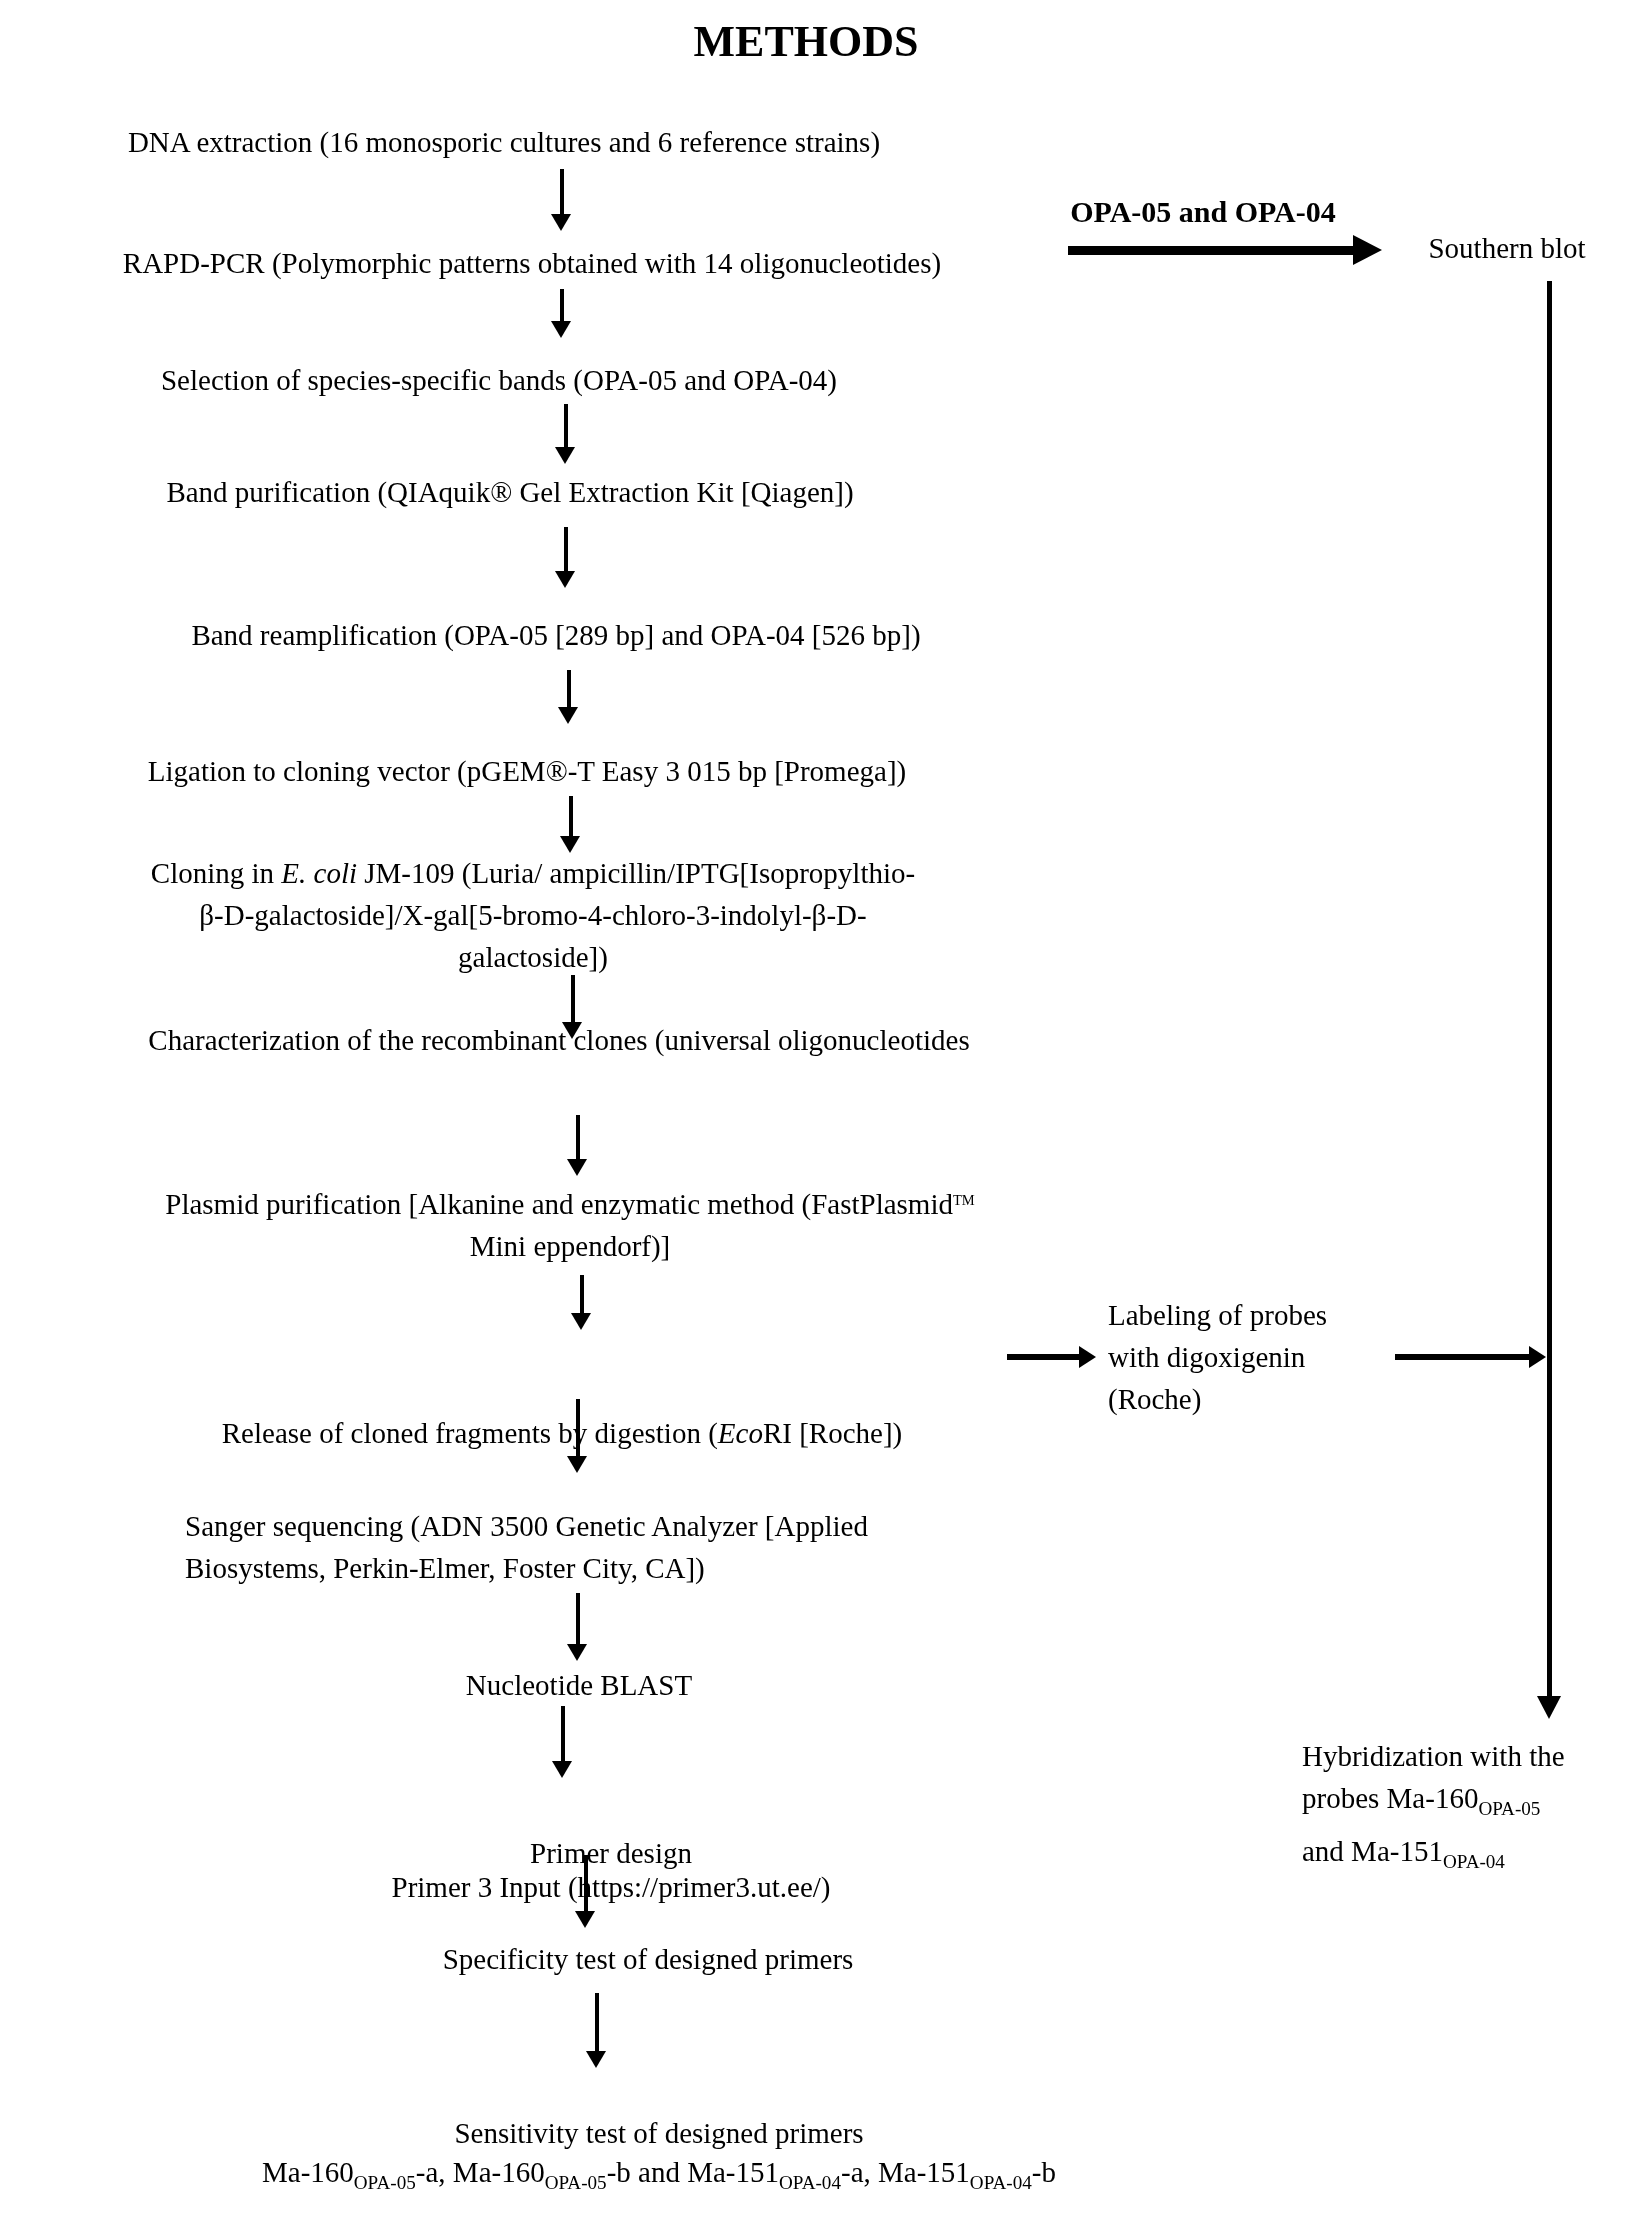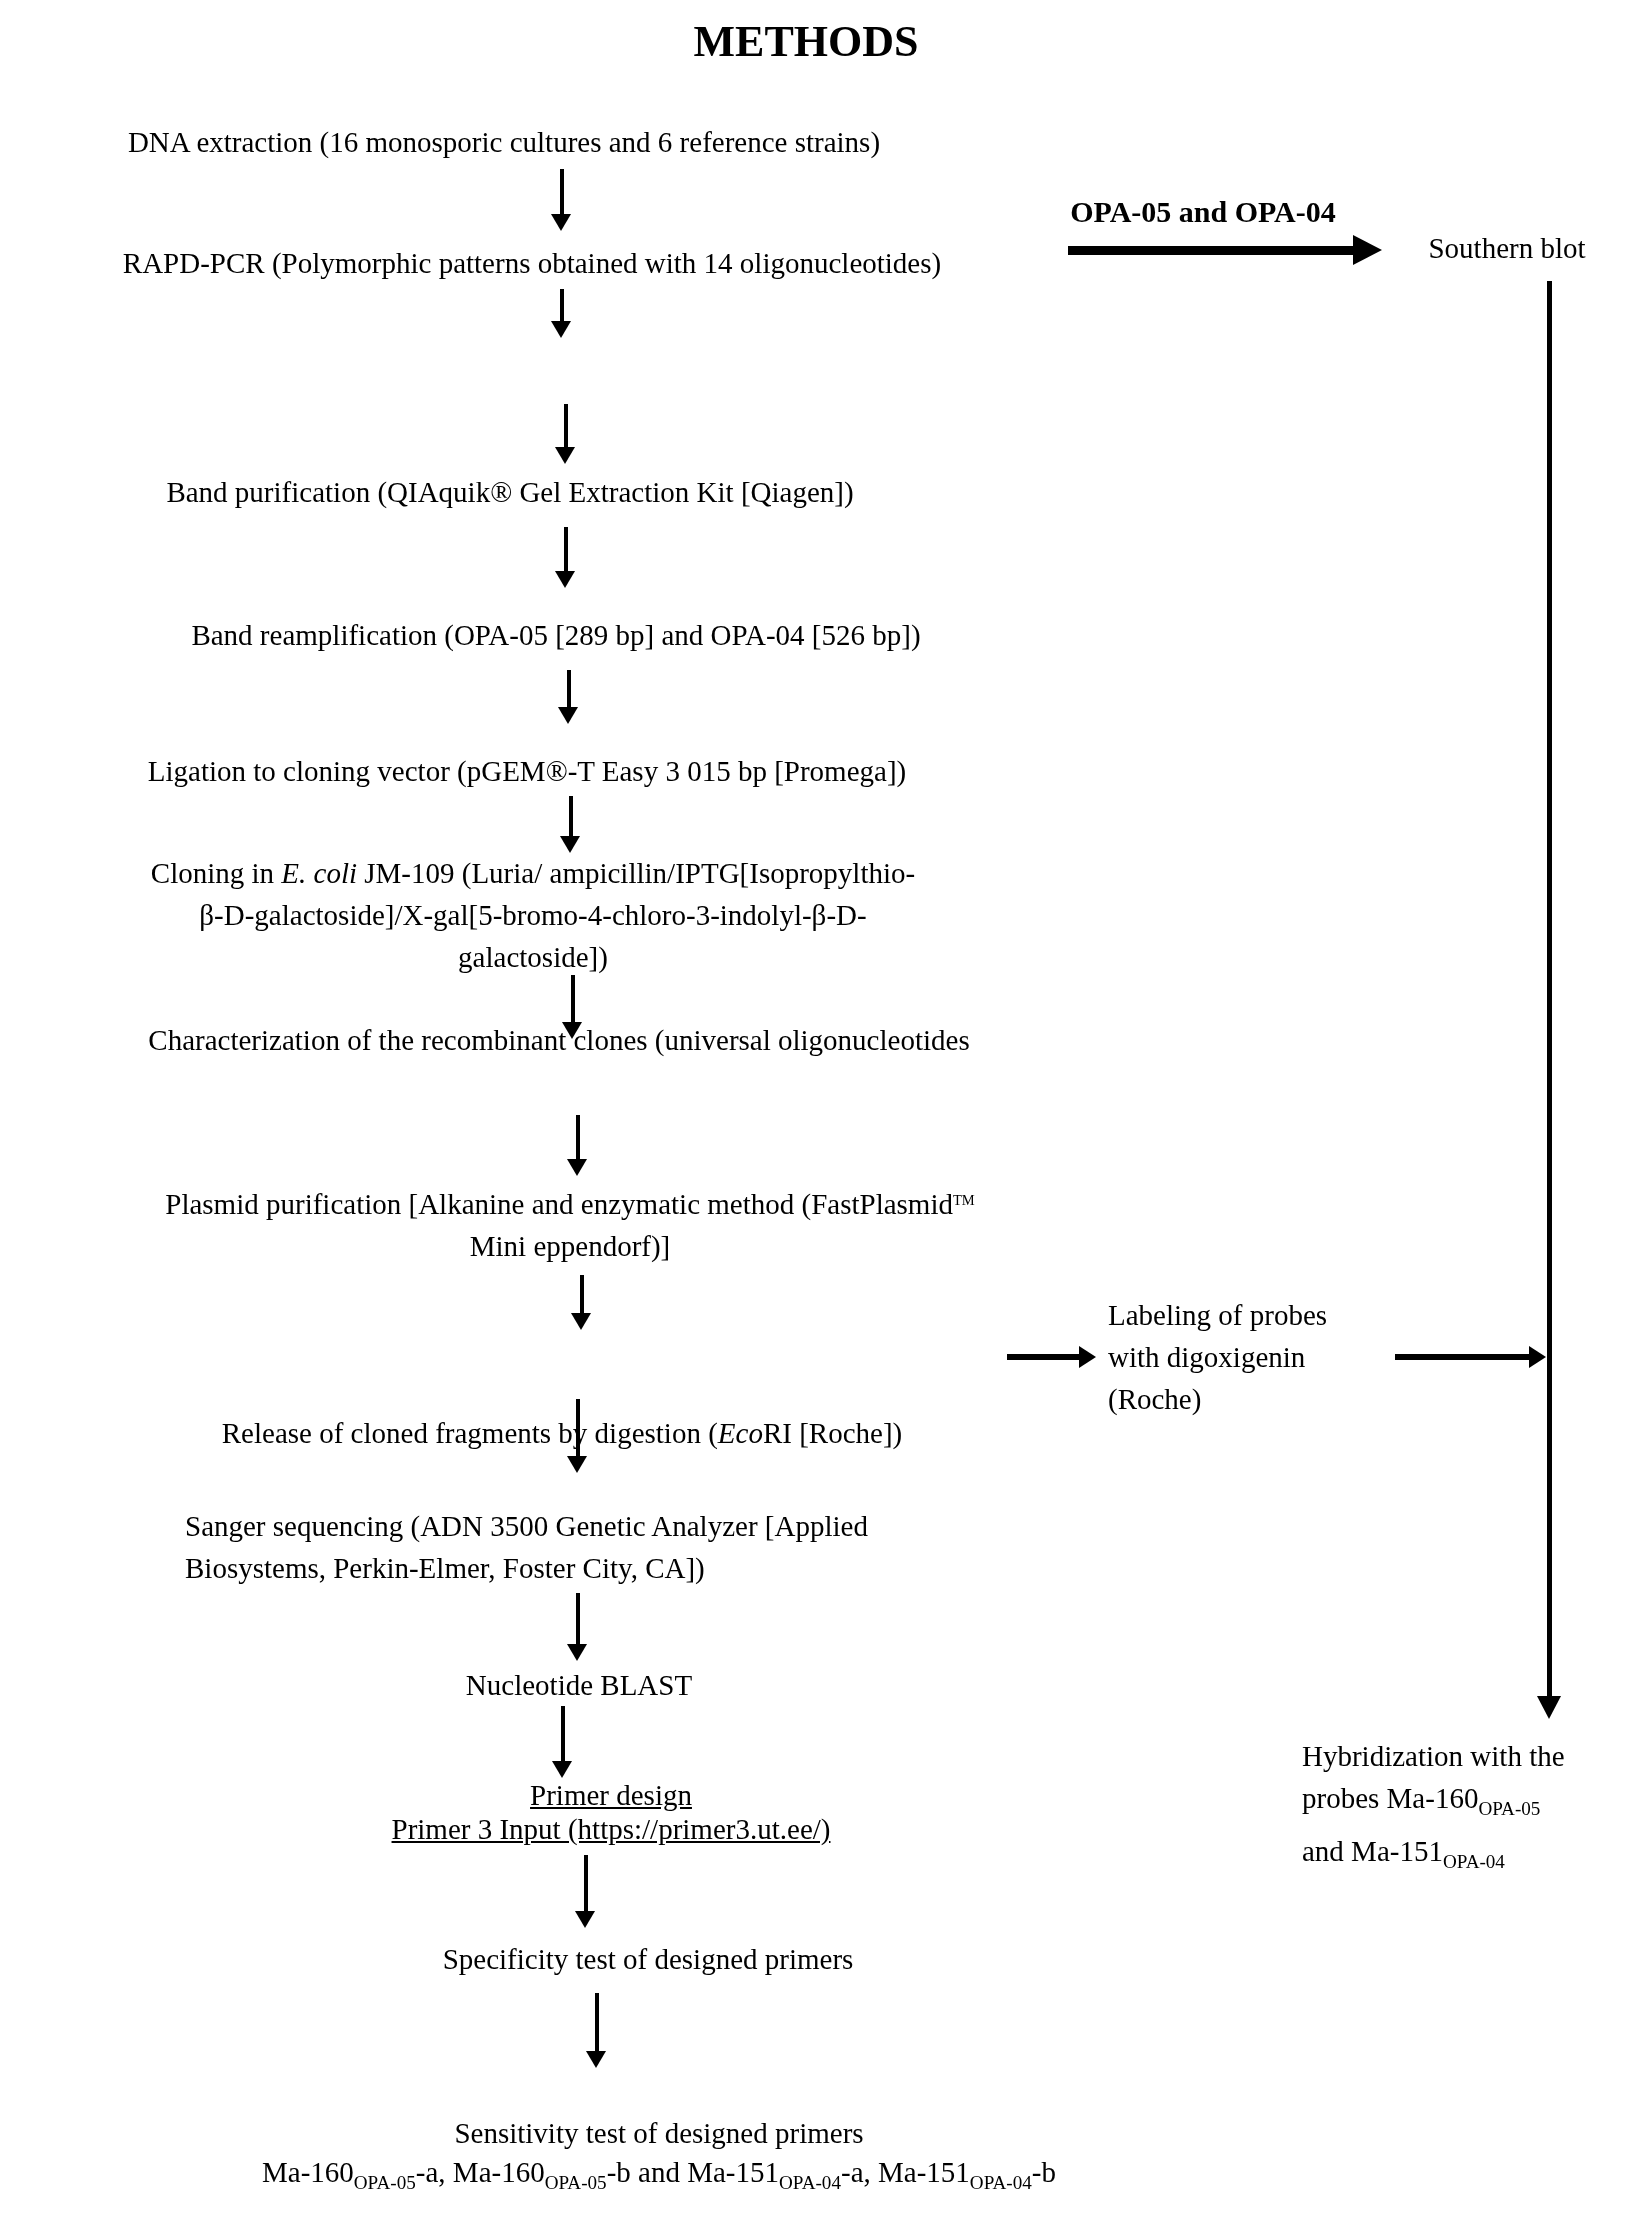--- a/index.html
+++ b/index.html
@@ -48,20 +48,23 @@
   <div class="t center title" style="left:774px;top:20px;margin-left:32px;">METHODS</div>
 
   <div class="t center" style="left:504px;top:121px;">
       <div class="line"><span>DNA extraction (16 monosporic cultures and 6 reference strains)</span></div>
     </div>
 
   <div class="t center" style="left:532px;top:242px;">
       <div class="line"><span>RAPD-PCR (Polymorphic patterns obtained with 14 oligonucleotides)</span></div>
     </div>
 
+  <div class="t center" style="left:499px;top:359px;">
+      <div class="line"><span>Selection of species-specific bands (OPA-05 and OPA-04)</span></div>
+    </div>
 
   <div class="t center" style="left:510px;top:471px;">
       <div class="line"><span>Band purification (QIAquik® Gel Extraction Kit [Qiagen])</span></div>
     </div>
 
   <div class="t center" style="left:556px;top:614px;">
       <div class="line"><span>Band reamplification (OPA-05 [289 bp] and OPA-04 [526 bp])</span></div>
     </div>
 
   <div class="t center" style="left:527px;top:750px;">
@@ -89,21 +92,21 @@
 
   <div class="t" style="left:185px;top:1505px;">
       <div class="line"><span>Sanger sequencing (ADN 3500 Genetic Analyzer [Applied</span></div>
       <div class="line"><span>Biosystems, Perkin-Elmer, Foster City, CA])</span></div>
     </div>
 
   <div class="t center" style="left:579px;top:1664px;">
       <div class="line"><span>Nucleotide BLAST</span></div>
     </div>
 
-  <div class="t center lh66" style="left:611px;top:1778px;text-decoration:underline;">
+  <div class="t center lh66" style="left:611px;top:1836px;">
       <div class="line"><span>Primer design</span></div>
       <div class="line"><span>Primer 3 Input (https://primer3.ut.ee/)</span></div>
     </div>
 
   <div class="t center" style="left:648px;top:1938px;">
       <div class="line"><span>Specificity test of designed primers</span></div>
     </div>
 
   <div class="t center lh74" style="left:637px;top:2114px;">
       <div class="line"><span>Sensitivity test of designed primers</span></div>

